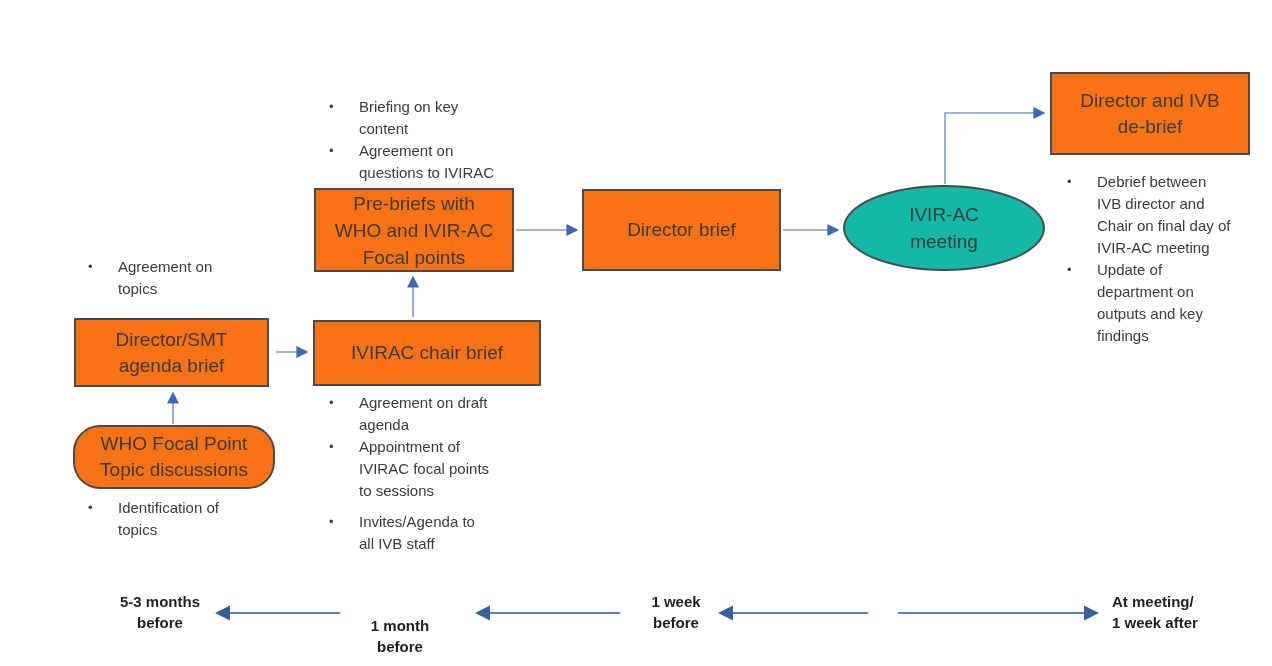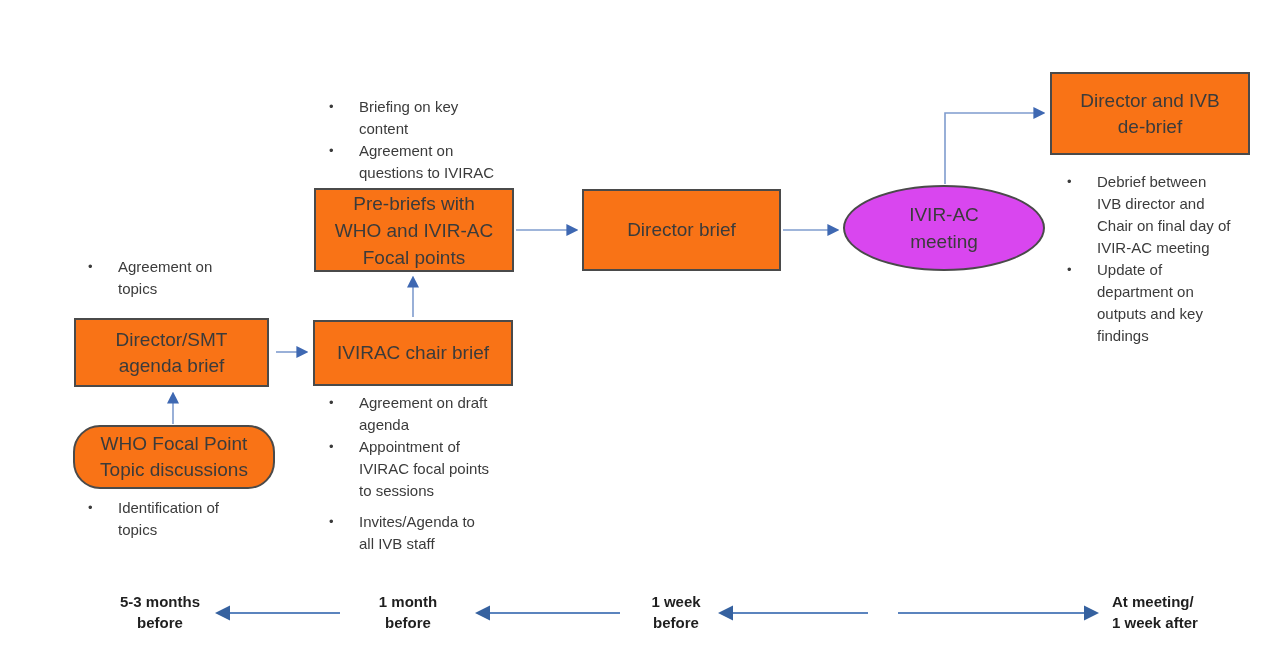--- a/index.html
+++ b/index.html
@@ -37,21 +37,21 @@
     text-align:center;
     font-size:19px;line-height:26px;
     color:var(--text);
     white-space:pre-line;
   }
   .ellipse{
     position:absolute;
     box-sizing:border-box;
     border:2px solid var(--box-border);
     border-radius:50%;
-    background:#d946ef;
+    background:#14b8a6;
     display:flex;align-items:center;justify-content:center;
     text-align:center;
     font-size:19px;line-height:27px;
     color:var(--text);
     white-space:pre-line;
   }
   .notes{
     position:absolute;
     font-size:15px;line-height:22px;
     color:var(--text);
@@ -101,21 +101,21 @@
     <path class="tline" d="M868 613 L721 613" marker-end="url(#headTime)"></path>
     <path class="tline" d="M898 613 L1096 613" marker-end="url(#headTime)"></path>
   </svg>
 
   <div class="box" style="left:73px;top:425px;width:202px;height:64px;border-radius:27px;">WHO Focal Point
 Topic discussions</div>
 
   <div class="box" style="left:74px;top:318px;width:195px;height:69px;">Director/SMT
 agenda brief</div>
 
-  <div class="box" style="left:313px;top:320px;width:200px;height:66px;">IVIRAC chair brief</div>
+  <div class="box" style="left:313px;top:320px;width:228px;height:66px;">IVIRAC chair brief</div>
 
   <div class="box" style="left:314px;top:188px;width:200px;height:84px;line-height:27px;">Pre-briefs with
 WHO and IVIR-AC
 Focal points</div>
 
   <div class="box" style="left:582px;top:189px;width:199px;height:82px;">Director brief</div>
 
   <div class="ellipse" style="left:843px;top:185px;width:202px;height:86px;">IVIR-AC
 meeting</div>
 
@@ -182,20 +182,20 @@
       <span class="bullet-glyph">•</span>
       <span class="bullet-text">Update of
 department on
 outputs and key
 findings</span>
     </div>
   </div>
 
   <div class="tlabel" style="left:100px;">5-3 months
 before</div>
-  <div class="tlabel" style="left:348px;">1 month
+  <div class="tlabel" style="left:340px;margin-top:24px;">1 month
 before</div>
   <div class="tlabel" style="left:616px;">1 week
 before</div>
   <div class="tlabel left-align" style="left:1112px;width:110px;">At meeting/
 1 week after</div>
 
 </div>
 
 </body></html>

